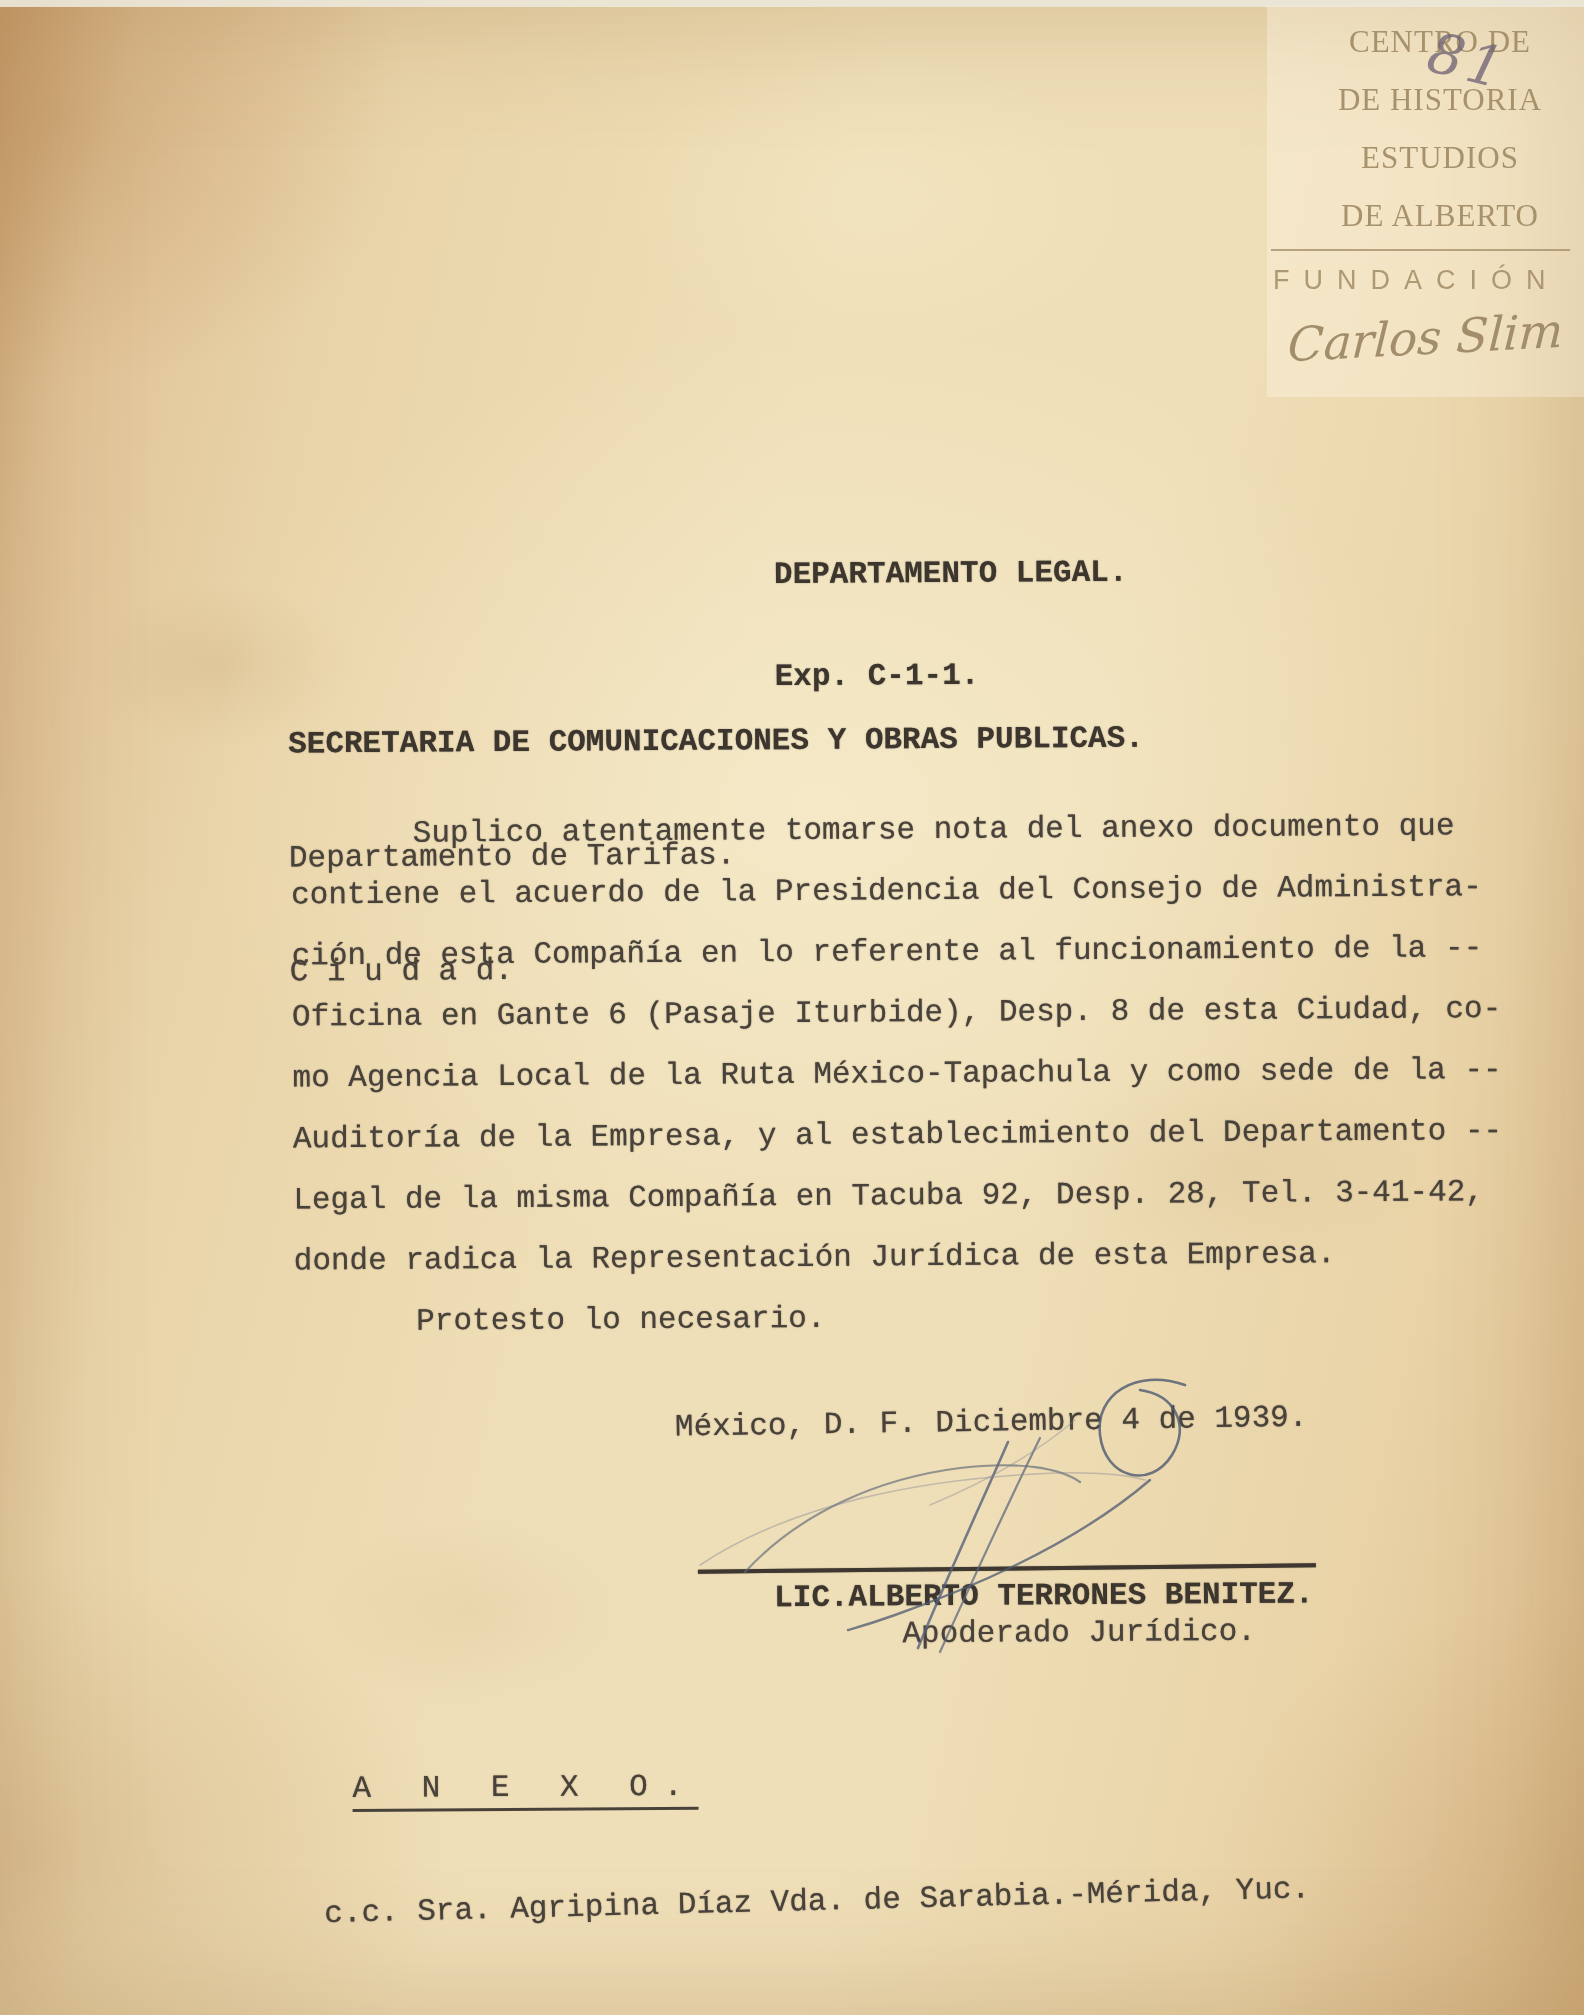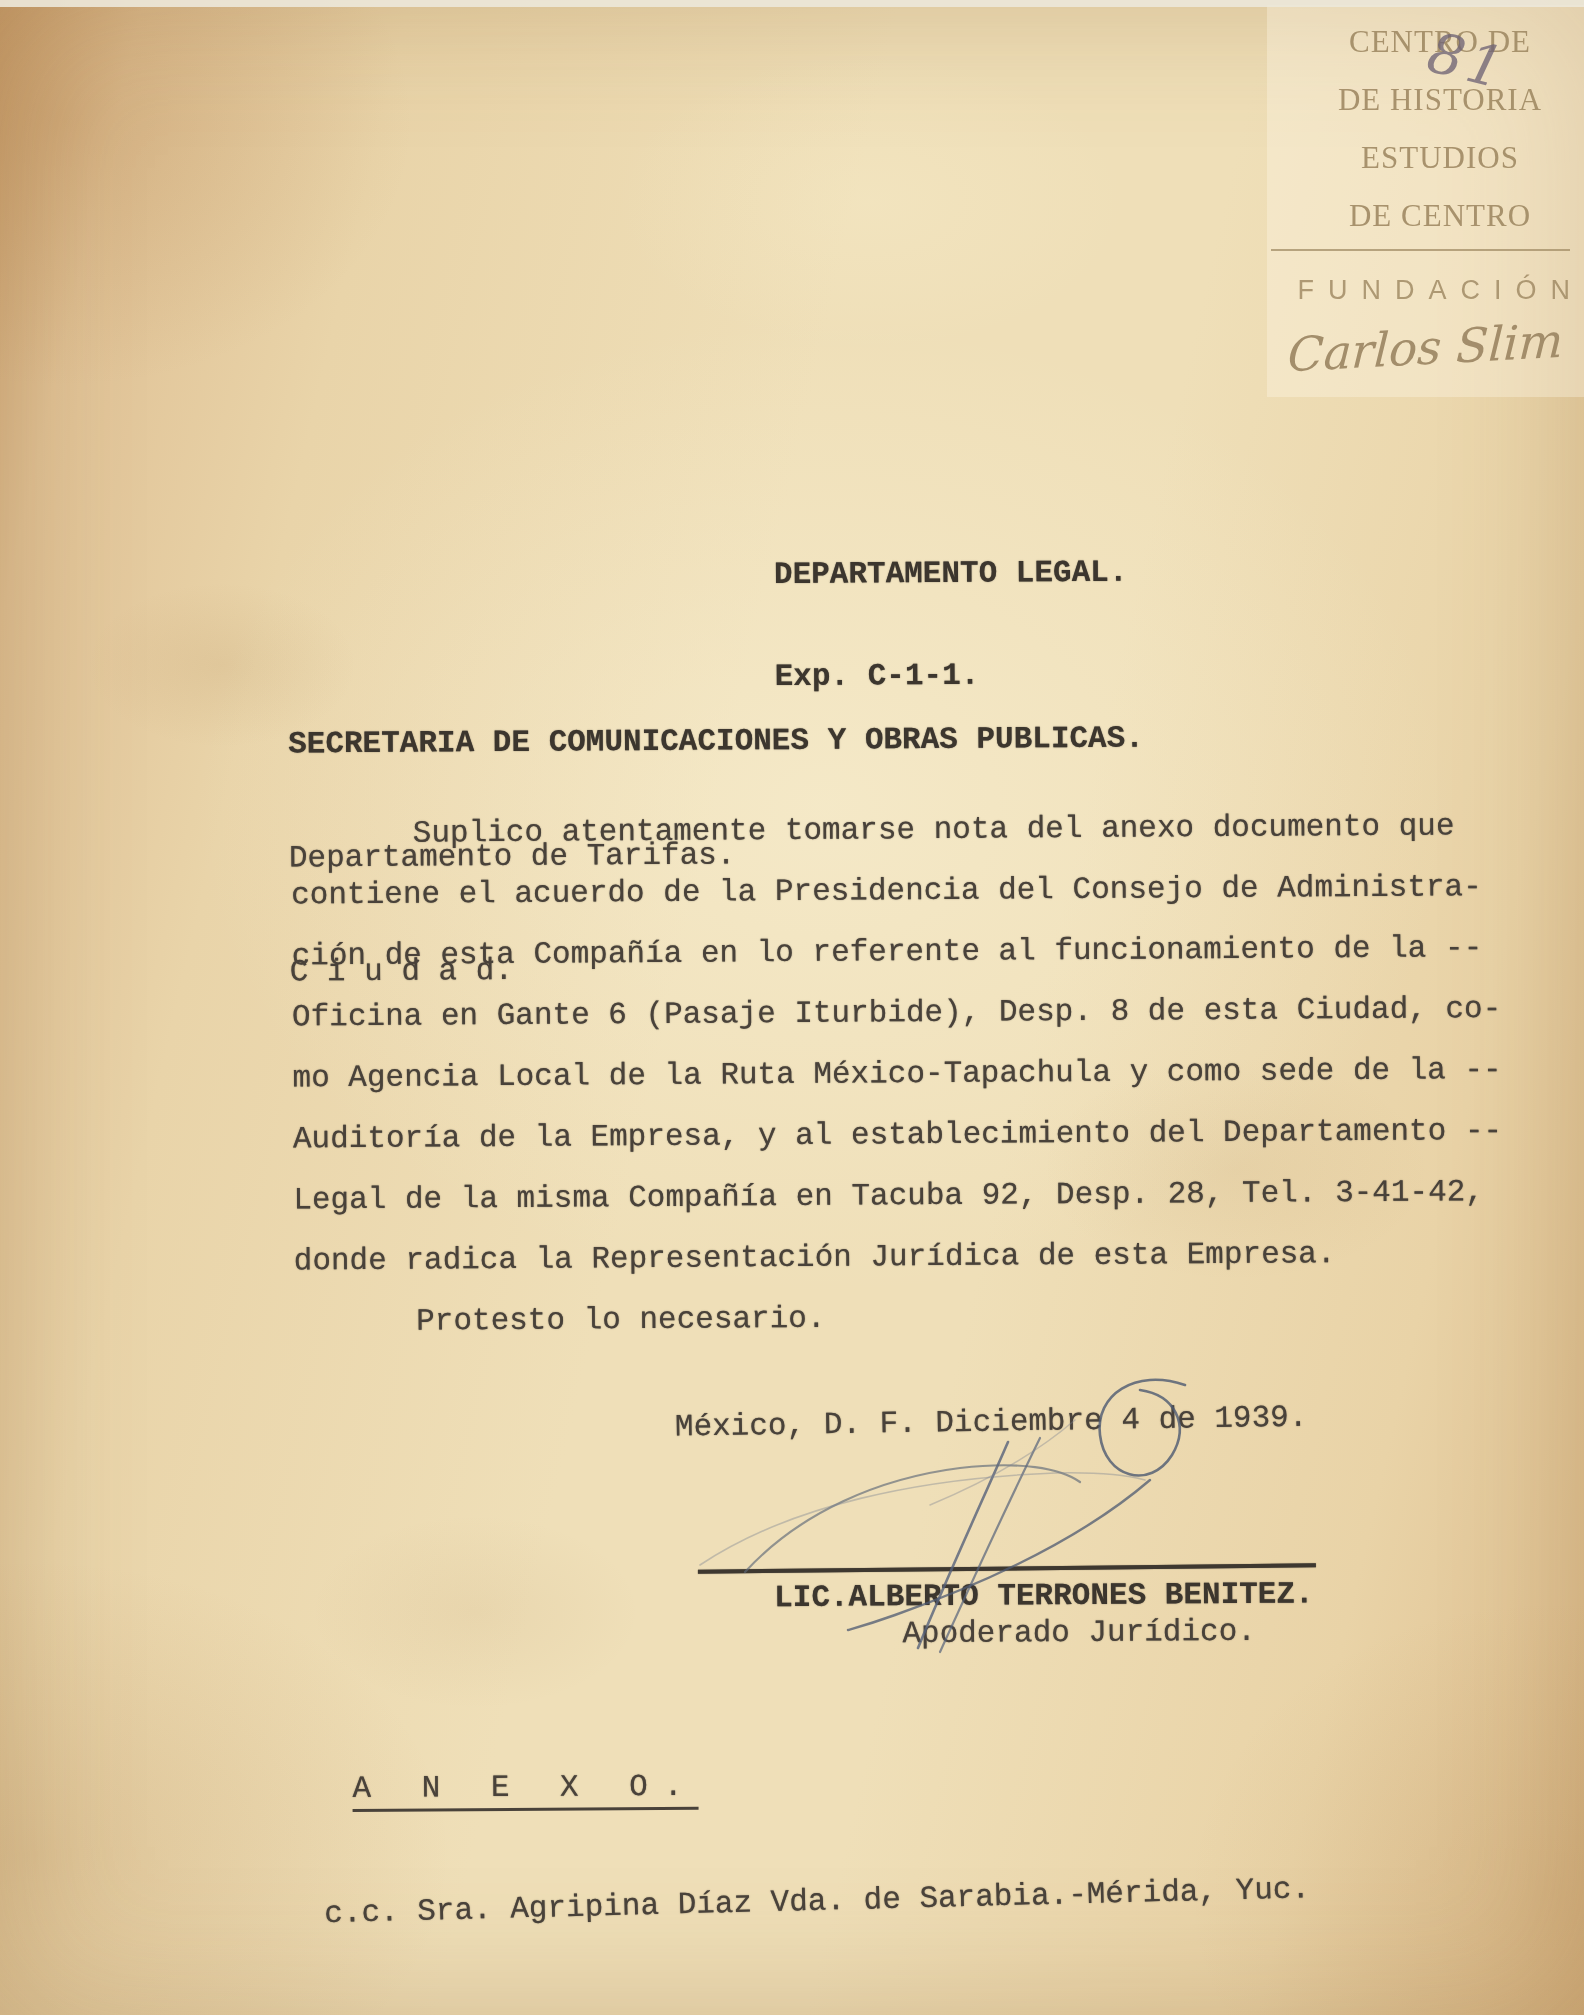--- a/index.html
+++ b/index.html
@@ -39,21 +39,21 @@
   .stamp .serif-line{
     font-family:"Liberation Serif","DejaVu Serif",serif;
     font-size:31px;line-height:58px;height:58px;
     text-align:center;letter-spacing:1px;opacity:.92;
   }
   .stamp .serif-block{padding-top:8px;margin-left:29px;}
   .wm-divider{border:0;border-top:2px solid rgba(162,140,102,0.75);margin:4px 14px 0 4px;}
   .wm-foundation{
     font-family:"Liberation Sans","DejaVu Sans",sans-serif;
     font-size:27px;letter-spacing:14px;text-indent:6px;
-    text-align:right;margin-top:24px;opacity:.85;
+    text-align:left;margin-top:14px;opacity:.85;
   }
   .wm-script{
     font-family:"DejaVu Serif","Liberation Serif",serif;
     font-style:italic;font-size:47px;color:#9b8562;
     text-align:center;margin-top:14px;
     transform:rotate(-3deg) skewX(-6deg);opacity:.9;
   }
   .hand-number{
     position:absolute;left:1428px;top:28px;z-index:3;
     font-family:"DejaVu Serif","Liberation Serif",serif;font-style:italic;
@@ -92,21 +92,21 @@
 <body>
 
 <div class="page">
   <div class="mottle"></div>
 
   <div class="stamp">
     <div class="serif-block">
       <div class="serif-line">CENTRO DE</div>
       <div class="serif-line">DE HISTORIA</div>
       <div class="serif-line">ESTUDIOS</div>
-      <div class="serif-line">DE CENTRO</div>
+      <div class="serif-line">DE ALBERTO</div>
     </div>
     <hr class="wm-divider">
     <div class="wm-foundation">FUNDACIÓN</div>
     <div class="wm-script">Carlos Slim</div>
   </div>
   <div class="hand-number">81</div>
 
   <div class="typed">
     <div class="hdr">
       <div class="bold">DEPARTAMENTO LEGAL.</div>

